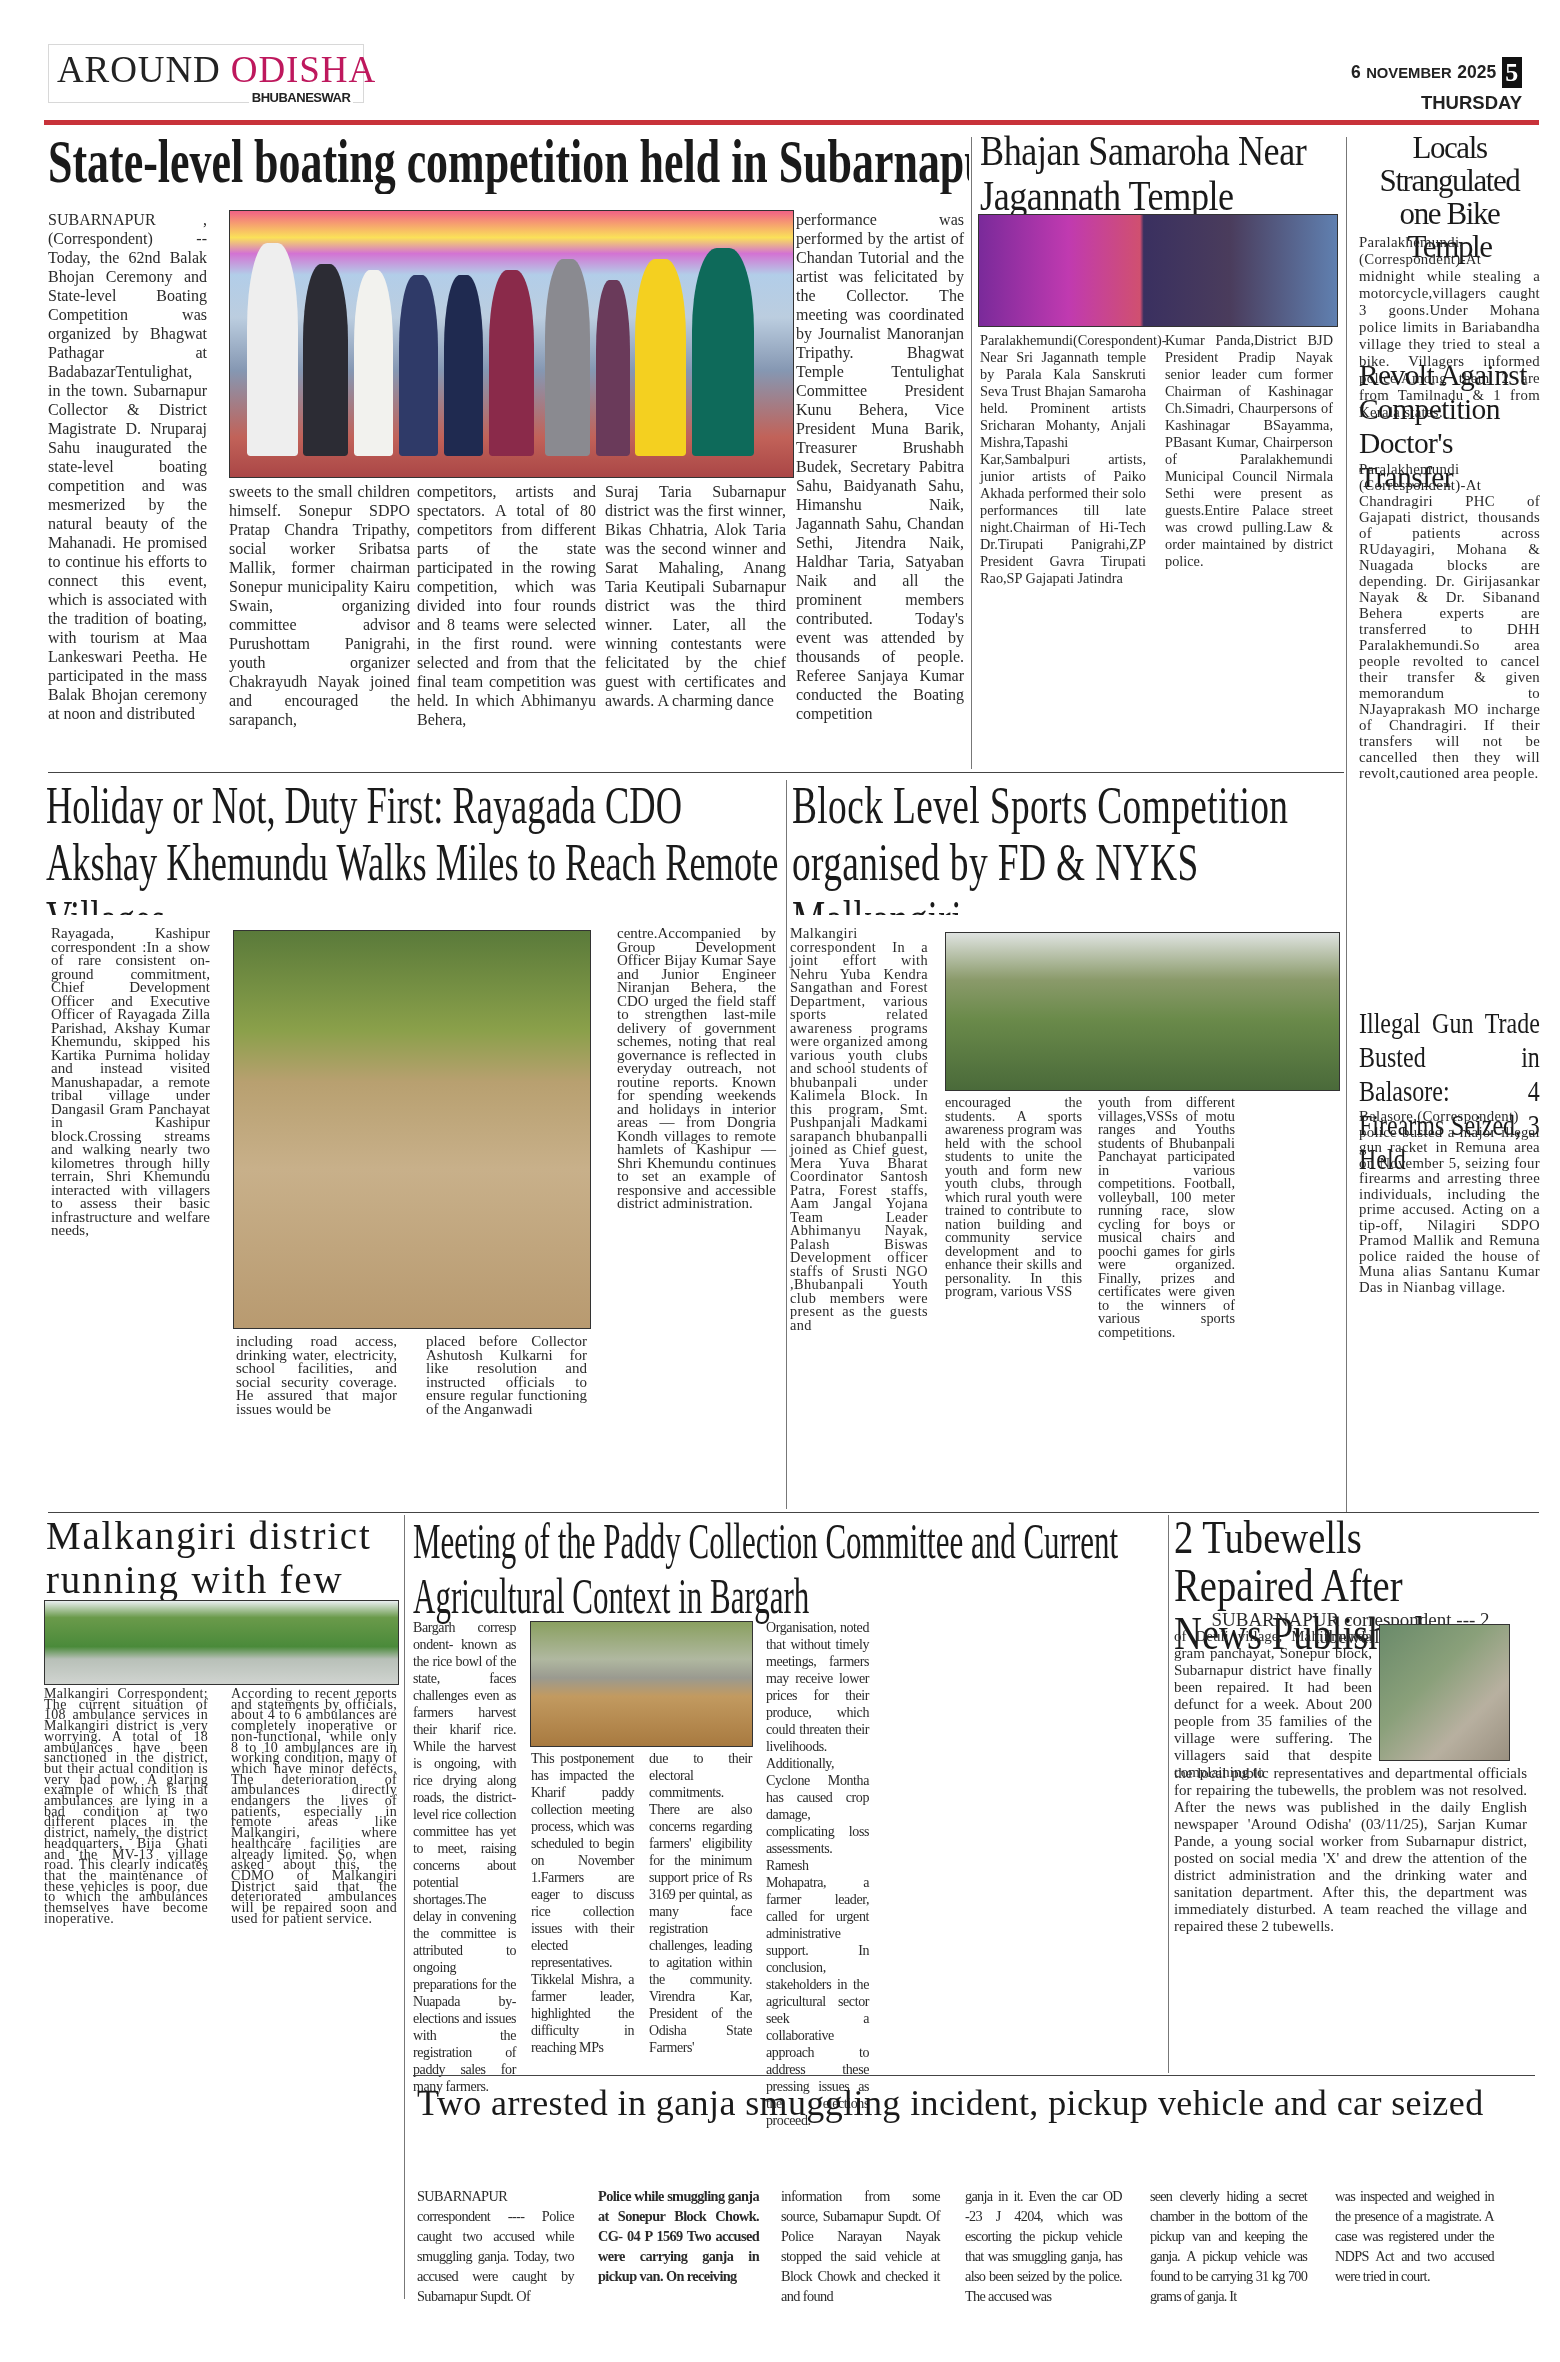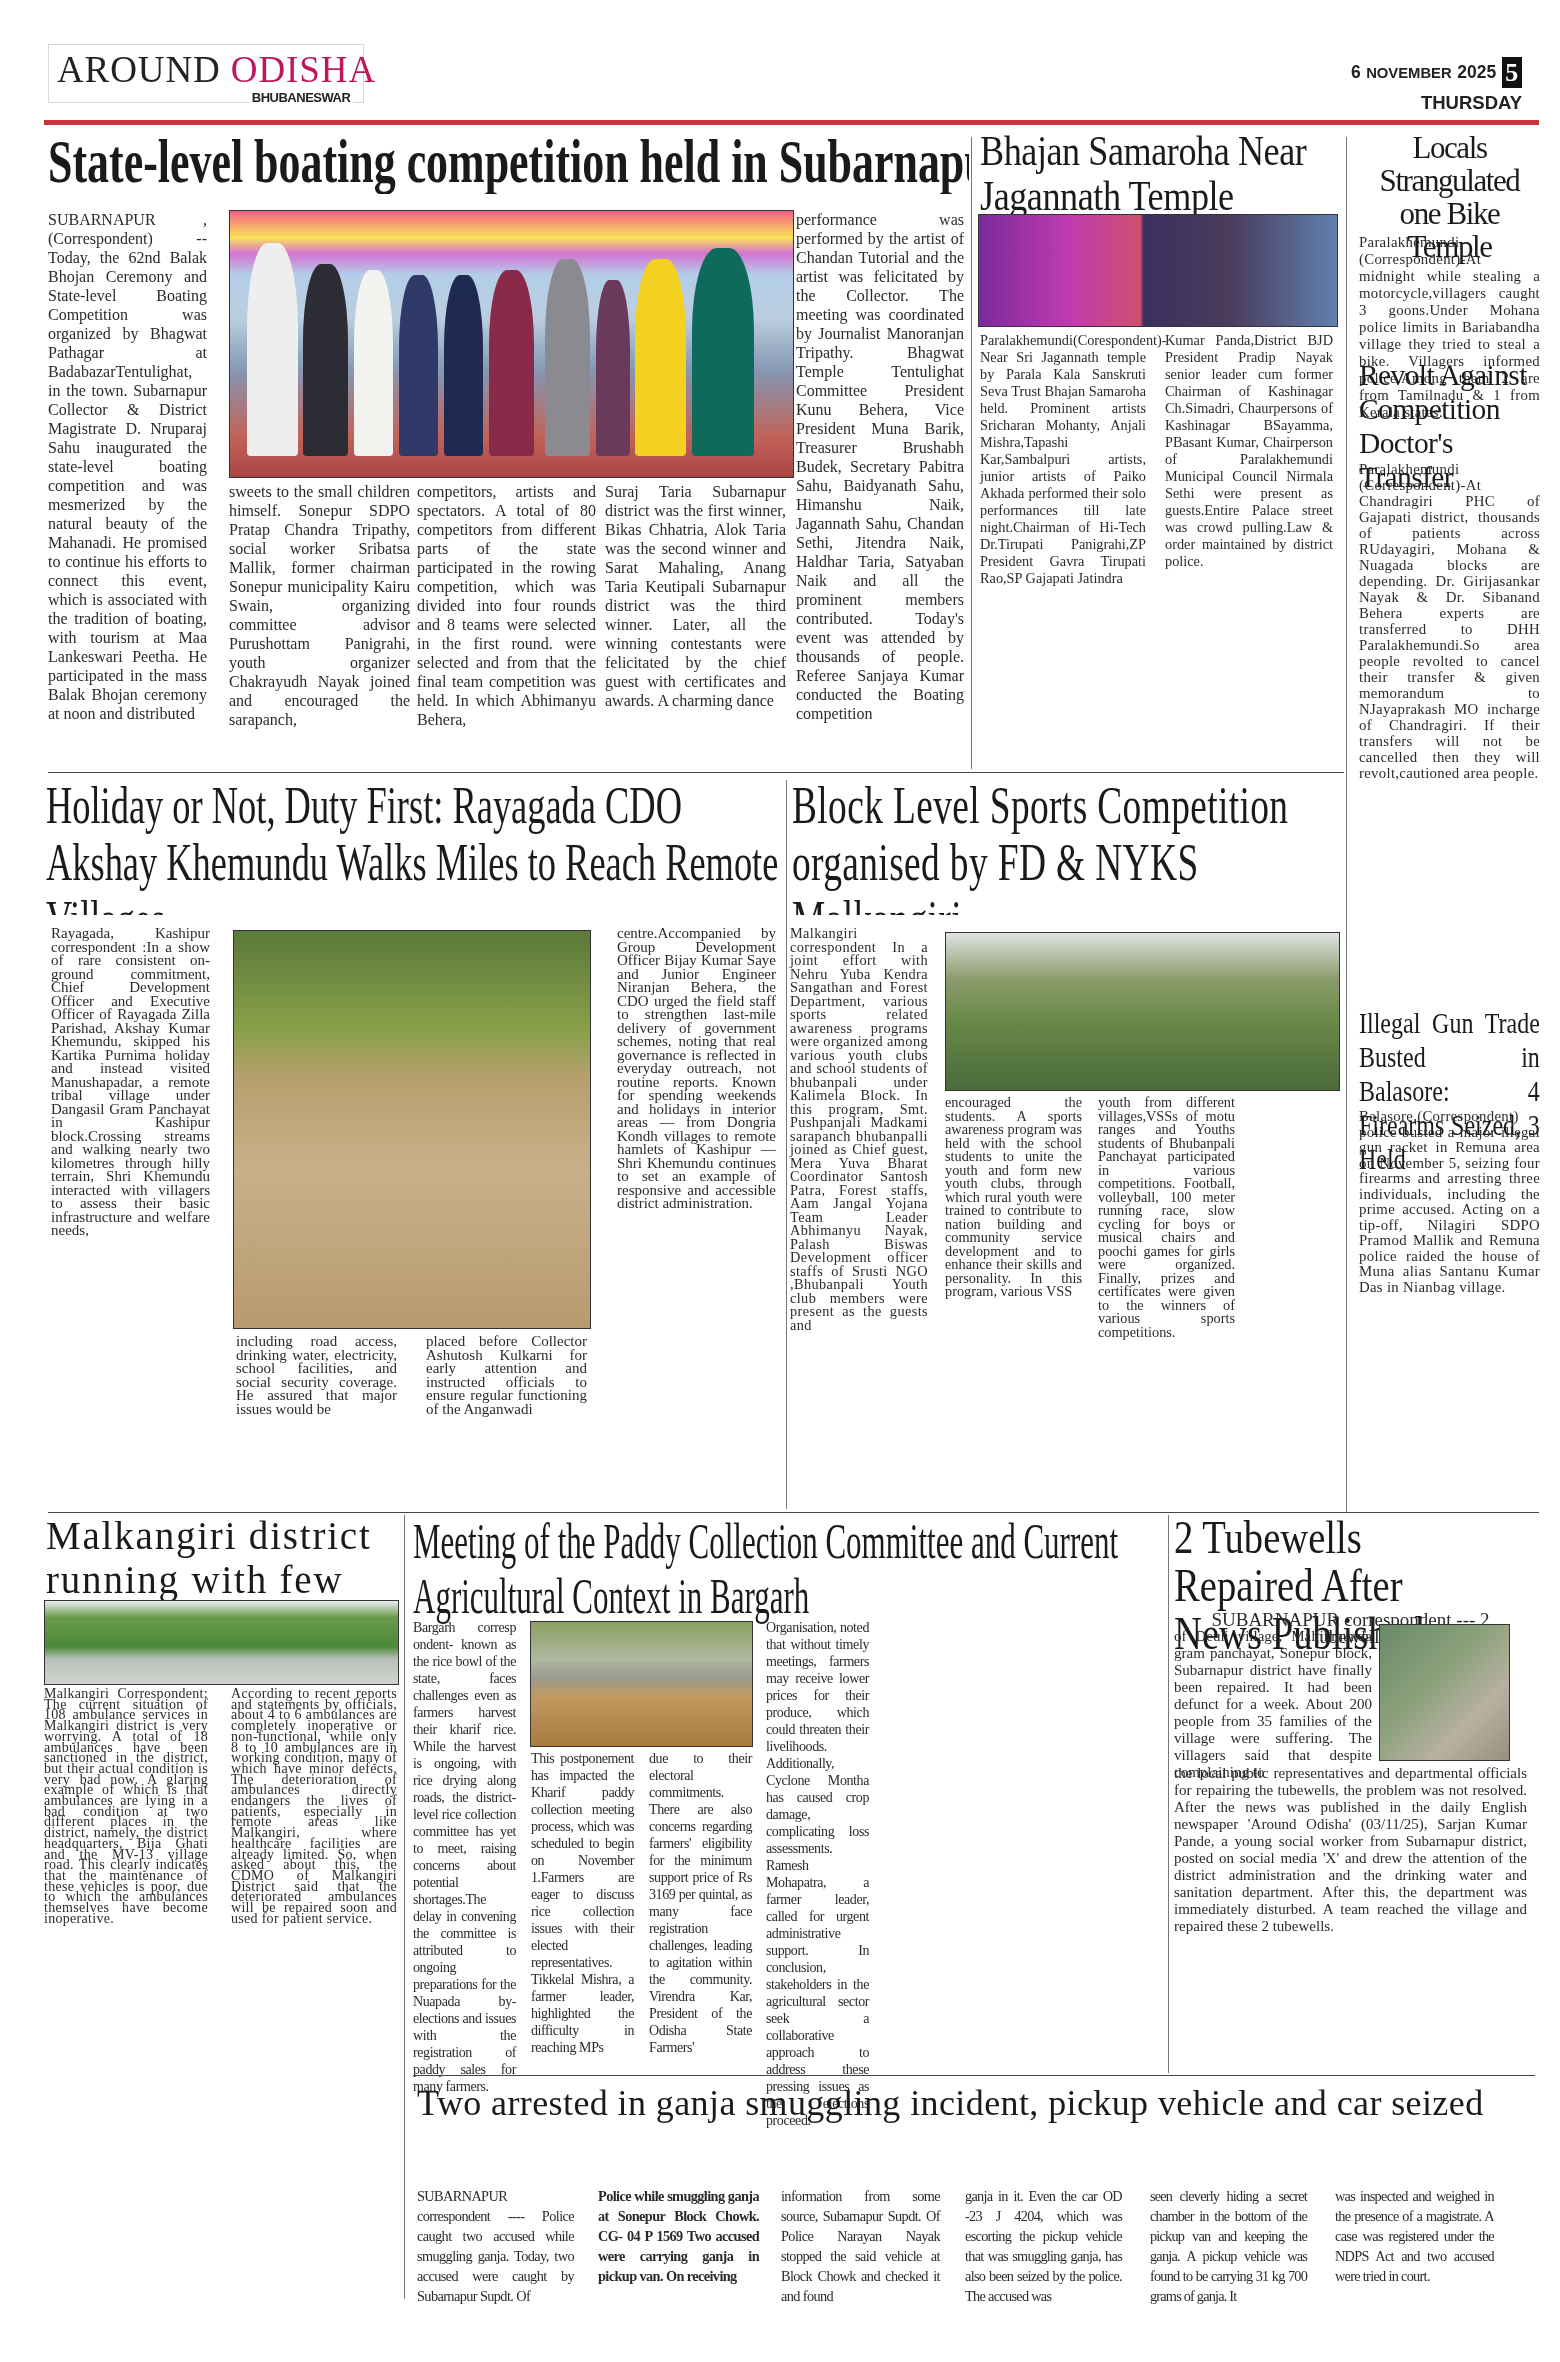--- a/index.html
+++ b/index.html
@@ -91,21 +91,21 @@
 <p class="abs body-text" style="left:1359px; top:1109px; width:181px; font-size:14.8px; line-height:15.5px; letter-spacing:0.3px;">Balasore,(Correspondent) police busted a major illegal gun racket in Remuna area on November 5, seizing four firearms and arresting three individuals, including the prime accused. Acting on a tip-off, Nilagiri SDPO Pramod Mallik and Remuna police raided the house of Muna alias Santanu Kumar Das in Nianbag village.</p>
 
 <div class="abs hrule" style="left:48px; top:772px; width:1296px;"></div>
 
 <div class="abs" style="left:46px; top:777px; width:734px; height:138px; overflow:hidden;">
   <h1 class="headline" style="font-size:52px; line-height:57px; font-weight:normal; transform:scale(0.7,1); transform-origin:left top; width:1061px;">Holiday or Not, Duty First: Rayagada CDO Akshay Khemundu Walks Miles to Reach Remote Villages</h1>
 </div>
 <p class="abs body-text" style="left:51px; top:927px; width:159px; font-size:15px; line-height:13.5px;">Rayagada, Kashipur correspondent :In a show of rare consistent on-ground commitment, Chief Development Officer and Executive Officer of Rayagada Zilla Parishad, Akshay Kumar Khemundu, skipped his Kartika Purnima holiday and instead visited Manushapadar, a remote tribal village under Dangasil Gram Panchayat in Kashipur block.Crossing streams and walking nearly two kilometres through hilly terrain, Shri Khemundu interacted with villagers to assess their basic infrastructure and welfare needs,</p>
 <div class="abs photo ph-river" style="left:233px; top:930px; width:358px; height:399px;"></div>
 <p class="abs body-text" style="left:236px; top:1335px; width:161px; font-size:15px; line-height:13.5px;">including road access, drinking water, electricity, school facilities, and social security coverage. He assured that major issues would be</p>
-<p class="abs body-text" style="left:426px; top:1335px; width:161px; font-size:15px; line-height:13.5px;">placed before Collector Ashutosh Kulkarni for early attention and instructed officials to ensure regular functioning of the Anganwadi</p>
+<p class="abs body-text" style="left:426px; top:1335px; width:161px; font-size:15px; line-height:13.5px;">placed before Collector Ashutosh Kulkarni for like resolution and instructed officials to ensure regular functioning of the Anganwadi</p>
 <p class="abs body-text" style="left:617px; top:927px; width:159px; font-size:15px; line-height:13.5px;">centre.Accompanied by Group Development Officer Bijay Kumar Saye and Junior Engineer Niranjan Behera, the CDO urged the field staff to strengthen last-mile delivery of government schemes, noting that real governance is reflected in everyday outreach, not routine reports. Known for spending weekends and holidays in interior areas — from Dongria Kondh villages to remote hamlets of Kashipur — Shri Khemundu continues to set an example of responsive and accessible district administration.</p>
 <div class="abs vrule" style="left:786px; top:780px; height:729px;"></div>
 
 <div class="abs" style="left:792px; top:777px; width:554px; height:138px; overflow:hidden;">
   <h1 class="headline" style="font-size:52px; line-height:57px; font-weight:normal; transform:scale(0.72,1); transform-origin:left top; width:766px; letter-spacing:0.5px;">Block Level Sports Competition organised by FD &amp; NYKS Malkangiri</h1>
 </div>
 <p class="abs body-text" style="left:790px; top:927px; width:138px; font-size:14.3px; line-height:13.5px; letter-spacing:0.4px;">Malkangiri correspondent In a joint effort with Nehru Yuba Kendra Sangathan and Forest Department, various sports related awareness programs were organized among various youth clubs and school students of bhubanpali under Kalimela Block. In this program, Smt. Pushpanjali Madkami sarapanch bhubanpalli joined as Chief guest, Mera Yuva Bharat Coordinator Santosh Patra, Forest staffs, Aam Jangal Yojana Team Leader Abhimanyu Nayak, Palash Biswas Development officer staffs of Srusti NGO ,Bhubanpali Youth club members were present as the guests and</p>
 <div class="abs photo ph-sports" style="left:945px; top:932px; width:395px; height:159px;"></div>
 <p class="abs body-text" style="left:945px; top:1041px; width:137px; font-size:14.3px; line-height:13.5px; margin-top:55px;">encouraged the students. A sports awareness program was held with the school students to unite the youth and form new youth clubs, through which rural youth were trained to contribute to nation building and community service development and to enhance their skills and personality. In this program, various VSS</p>
 <p class="abs body-text" style="left:1098px; top:1041px; width:137px; font-size:14.3px; line-height:13.5px; margin-top:55px;">youth from different villages,VSSs of motu ranges and Youths students of Bhubanpali Panchayat participated in various competitions. Football, volleyball, 100 meter running race, slow cycling for boys or musical chairs and poochi games for girls were organized. Finally, prizes and certificates were given to the winners of various sports competitions.</p>

